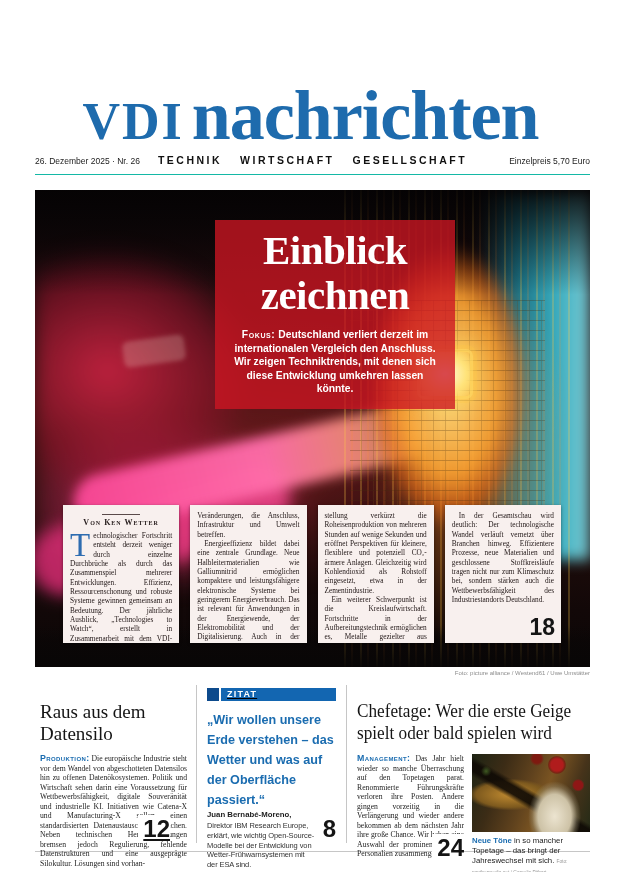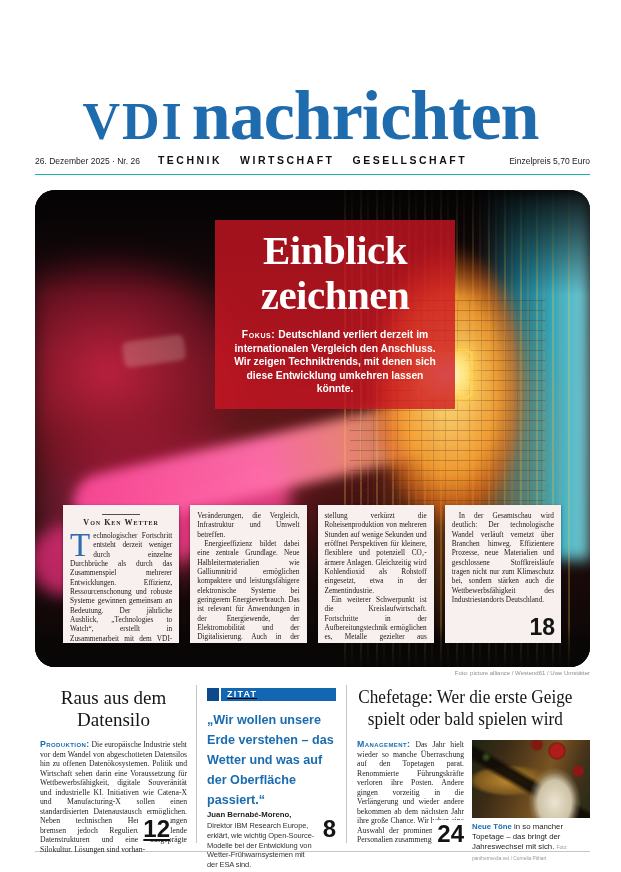--- a/index.html
+++ b/index.html
@@ -14,21 +14,21 @@
   .wordmark .rest { font-size:70px; font-weight:bold; margin-left:8px; letter-spacing:-1px; }
   .dateline { display:flex; align-items:baseline; margin:6px 31px 0 35px; padding-bottom:8px;
               border-bottom:1px solid #14b8a6; font-family:"Liberation Sans", sans-serif; }
   .dateline .date  { width:150px; font-size:8.5px; color:#222; }
   .dateline .sections { flex:1; text-align:center; font-size:10.5px; font-weight:bold;
                         letter-spacing:2.5px; color:#111; }
   .dateline .sections span { margin:0 9px; }
   .dateline .price { width:150px; text-align:right; font-size:8.5px; color:#222; }
 
   
-  .hero { position:relative; margin:15px 31px 0 35px; width:555px; height:477px; overflow:hidden; background:#140909;border-radius:20px; }
+  .hero { position:relative; margin:15px 31px 0 35px; width:555px; height:477px; overflow:hidden; background:#140909; }
   .hero .lyr { position:absolute; }
   .art-base { inset:0; background:linear-gradient(180deg,#0a0607 0%,#1d0b0d 18%,#33120f 45%,#2a100d 62%,#120808 88%,#0b0707 100%); }
   .art-red  { inset:0; filter:blur(9px);
     background:
       radial-gradient(ellipse 200px 170px at 13% 38%, rgba(196,34,64,.95), rgba(150,20,45,.55) 55%, transparent 75%),
       radial-gradient(ellipse 230px 130px at 22% 66%, rgba(235,45,110,.85), transparent 70%),
       radial-gradient(ellipse 300px 180px at 42% 55%, rgba(165,32,42,.5), transparent 75%); }
   .art-arm2 { left:-10px; top:305px; width:270px; height:70px; border-radius:60px; transform:rotate(-18deg);
     background:linear-gradient(90deg, rgba(210,40,110,.85), rgba(240,70,140,.85)); filter:blur(8px); }
   .art-arm  { left:35px; top:250px; width:360px; height:56px; border-radius:60px; transform:rotate(-13deg);
@@ -78,21 +78,21 @@
 
   .photo-credit { text-align:right; margin:3px 31px 0 0; font-family:"Liberation Sans", sans-serif;
                   font-size:6px; color:#8d8d8d; height:8px; }
 
   
   .bottom { display:flex; margin:7px 31px 0 40px; height:158px; }
   .col { position:relative; }
   .col1 { width:157px; padding-right:9px; border-right:1px solid #c6c6c6; }
   .col2 { width:150px; padding:0 10px; border-right:1px solid #c6c6c6; }
   .col3 { flex:1; padding-left:10px; }
-  h2 { font-size:19px; line-height:21.5px; font-weight:normal; color:#151515; margin:2px 0 10px;text-align:center; }
+  h2 { font-size:19px; line-height:21.5px; font-weight:normal; color:#151515; margin:16px 0 10px; }
   h2 .hl { display:block; white-space:nowrap; }
   .squeeze { font-size:18.5px; }
   .squeeze .hl { transform:scaleX(.93); transform-origin:left center; }
   .abody p, .c3text p { font-size:7.7px; line-height:9.5px; text-align:justify; color:#1d1d1d; }
   .label { font-family:"Liberation Sans", sans-serif; font-weight:bold; color:#1a6cb0;
            font-variant:small-caps; letter-spacing:.4px; font-size:8.8px; }
   .col-pagenum { position:absolute; font-size:24px; background:#fff; padding:2px 0 0 5px; }
   .col1 .col-pagenum { right:26px; bottom:2px;text-decoration:underline; }
   .q-pagenum { right:10px; bottom:2px; position:absolute; font-size:24px; background:#fff; padding:2px 0 0 5px; }
 
@@ -165,21 +165,21 @@
       <p class="fokus"><span class="fokus-label">Fokus:</span> <span>Deutschland verliert derzeit im internationalen Vergleich den Anschluss. Wir zeigen Techniktrends, mit denen sich diese Entwicklung umkehren lassen könnte.</span></p>
     </div>
 
     <div class="cards">
       <article class="card">
         <div class="byline-rule"></div>
         <div class="byline">Von Ken Wetter</div>
         <p class="body"><span class="dropcap">T</span><span>echnologischer Fortschritt entsteht derzeit weniger durch einzelne Durchbrüche als durch das Zusammenspiel mehrerer Entwicklungen. Effizienz, Ressourcenschonung und robuste Systeme gewinnen gemeinsam an Bedeutung. Der jährliche Ausblick, „Technologies to Watch“, erstellt in Zusammenarbeit mit dem VDI-Technologiezentrum, richtet den Blick auf</span></p>
       </article>
       <article class="card">
-        <p class="body">Veränderungen, die Vergleich, Infrastruktur und Umwelt betreffen.</p>
+        <p class="body">Veränderungen, die Anschluss, Infrastruktur und Umwelt betreffen.</p>
         <p class="body indent">Energieeffizienz bildet dabei eine zentrale Grundlage. Neue Halbleitermaterialien wie Galliumnitrid ermöglichen kompaktere und leistungsfähigere elektronische Systeme bei geringerem Energieverbrauch. Das ist relevant für Anwendungen in der Energiewende, der Elektromobilität und der Digitalisierung. Auch in der Grundstoffindustrie zeichnen sich neue Wege ab: Die Flash-Eisenher-</p>
       </article>
       <article class="card">
         <p class="body">stellung verkürzt die Roheisenproduktion von mehreren Stunden auf wenige Sekunden und eröffnet Perspektiven für kleinere, flexiblere und potenziell CO₂-ärmere Anlagen. Gleichzeitig wird Kohlendioxid als Rohstoff eingesetzt, etwa in der Zementindustrie.</p>
         <p class="body indent">Ein weiterer Schwerpunkt ist die Kreislaufwirtschaft. Fortschritte in der Aufbereitungstechnik ermöglichen es, Metalle gezielter aus Stoffströmen zurückzugewinnen. In der Kunststoff-</p>
       </article>
       <article class="card">
         <p class="body indent">In der Gesamtschau wird deutlich: Der technologische Wandel verläuft vernetzt über Branchen hinweg. Effizientere Prozesse, neue Materialien und geschlossene Stoffkreisläufe tragen nicht nur zum Klimaschutz bei, sondern stärken auch die Wettbewerbsfähigkeit des Industriestandorts Deutschland.</p>
         <span class="pagenum card-pagenum">18</span>
       </article>

